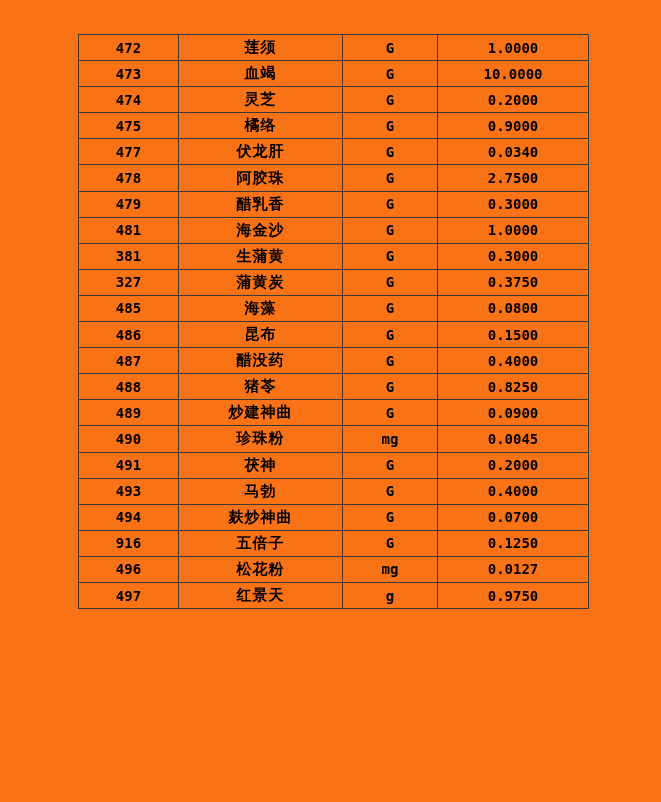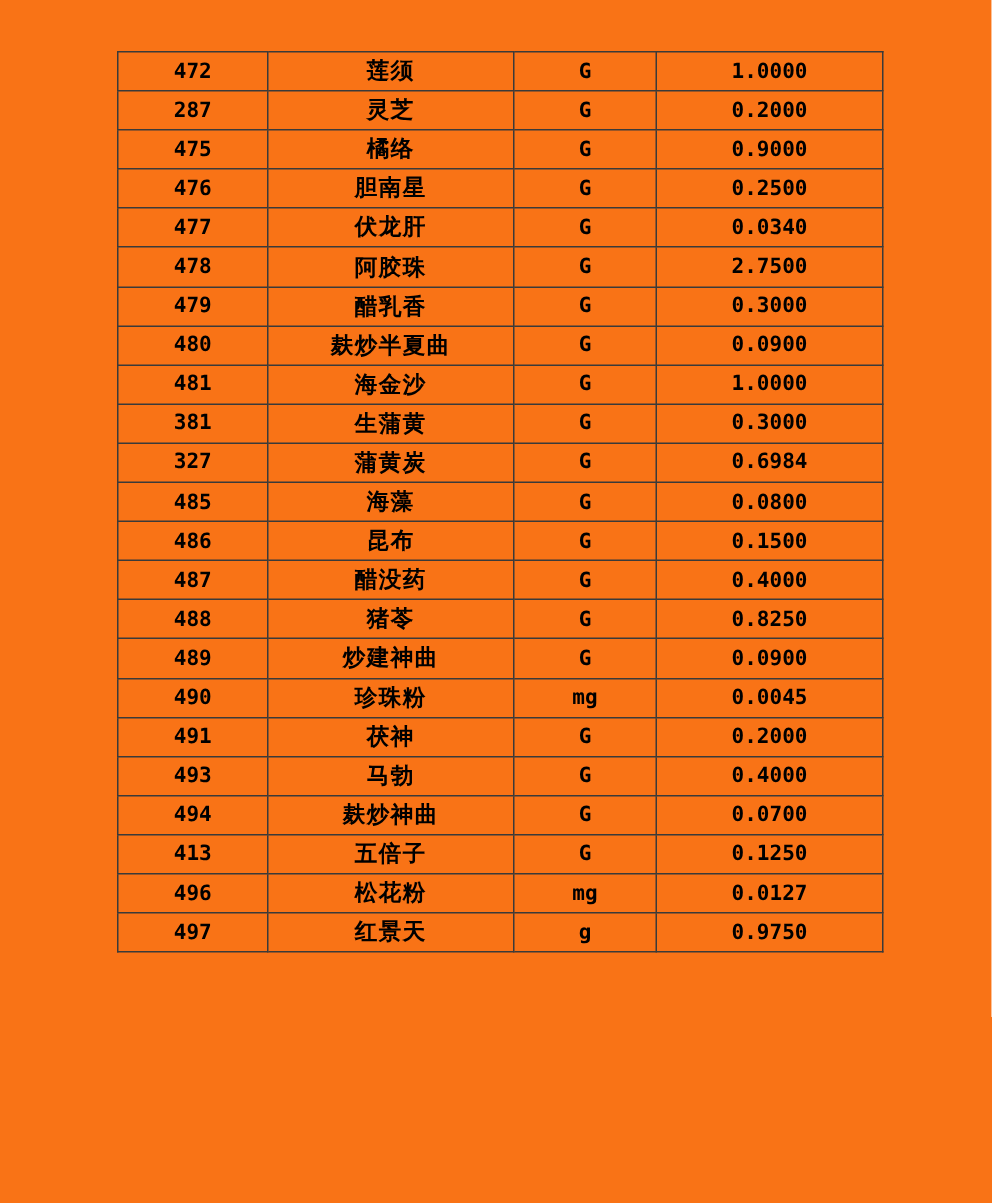--- a/index.html
+++ b/index.html
@@ -60,78 +60,72 @@
       <col class="c-value">
     </colgroup>
     <tbody id="rows">
         <tr>
           <td class="index-cell">472</td>
           <td class="name-cell">莲须</td>
           <td class="unit-cell">G</td>
           <td class="value-cell">1.0000</td>
         </tr>
         <tr>
-          <td class="index-cell">287</td>
+          <td class="index-cell">473</td>
+          <td class="name-cell">血竭</td>
+          <td class="unit-cell">G</td>
+          <td class="value-cell">10.0000</td>
+        </tr>
+        <tr>
+          <td class="index-cell">474</td>
           <td class="name-cell">灵芝</td>
           <td class="unit-cell">G</td>
           <td class="value-cell">0.2000</td>
         </tr>
         <tr>
           <td class="index-cell">475</td>
           <td class="name-cell">橘络</td>
           <td class="unit-cell">G</td>
           <td class="value-cell">0.9000</td>
-        </tr>
-        <tr>
-          <td class="index-cell">476</td>
-          <td class="name-cell">胆南星</td>
-          <td class="unit-cell">G</td>
-          <td class="value-cell">0.2500</td>
         </tr>
         <tr>
           <td class="index-cell">477</td>
           <td class="name-cell">伏龙肝</td>
           <td class="unit-cell">G</td>
           <td class="value-cell">0.0340</td>
         </tr>
         <tr>
           <td class="index-cell">478</td>
           <td class="name-cell">阿胶珠</td>
           <td class="unit-cell">G</td>
           <td class="value-cell">2.7500</td>
         </tr>
         <tr>
           <td class="index-cell">479</td>
           <td class="name-cell">醋乳香</td>
           <td class="unit-cell">G</td>
           <td class="value-cell">0.3000</td>
         </tr>
         <tr>
-          <td class="index-cell">480</td>
-          <td class="name-cell">麸炒半夏曲</td>
-          <td class="unit-cell">G</td>
-          <td class="value-cell">0.0900</td>
-        </tr>
-        <tr>
           <td class="index-cell">481</td>
           <td class="name-cell">海金沙</td>
           <td class="unit-cell">G</td>
           <td class="value-cell">1.0000</td>
         </tr>
         <tr>
           <td class="index-cell">381</td>
           <td class="name-cell">生蒲黄</td>
           <td class="unit-cell">G</td>
           <td class="value-cell">0.3000</td>
         </tr>
         <tr>
           <td class="index-cell">327</td>
           <td class="name-cell">蒲黄炭</td>
           <td class="unit-cell">G</td>
-          <td class="value-cell">0.6984</td>
+          <td class="value-cell">0.3750</td>
         </tr>
         <tr>
           <td class="index-cell">485</td>
           <td class="name-cell">海藻</td>
           <td class="unit-cell">G</td>
           <td class="value-cell">0.0800</td>
         </tr>
         <tr>
           <td class="index-cell">486</td>
           <td class="name-cell">昆布</td>
@@ -174,21 +168,21 @@
           <td class="unit-cell">G</td>
           <td class="value-cell">0.4000</td>
         </tr>
         <tr>
           <td class="index-cell">494</td>
           <td class="name-cell">麸炒神曲</td>
           <td class="unit-cell">G</td>
           <td class="value-cell">0.0700</td>
         </tr>
         <tr>
-          <td class="index-cell">413</td>
+          <td class="index-cell">916</td>
           <td class="name-cell">五倍子</td>
           <td class="unit-cell">G</td>
           <td class="value-cell">0.1250</td>
         </tr>
         <tr>
           <td class="index-cell">496</td>
           <td class="name-cell">松花粉</td>
           <td class="unit-cell">mg</td>
           <td class="value-cell">0.0127</td>
         </tr>

